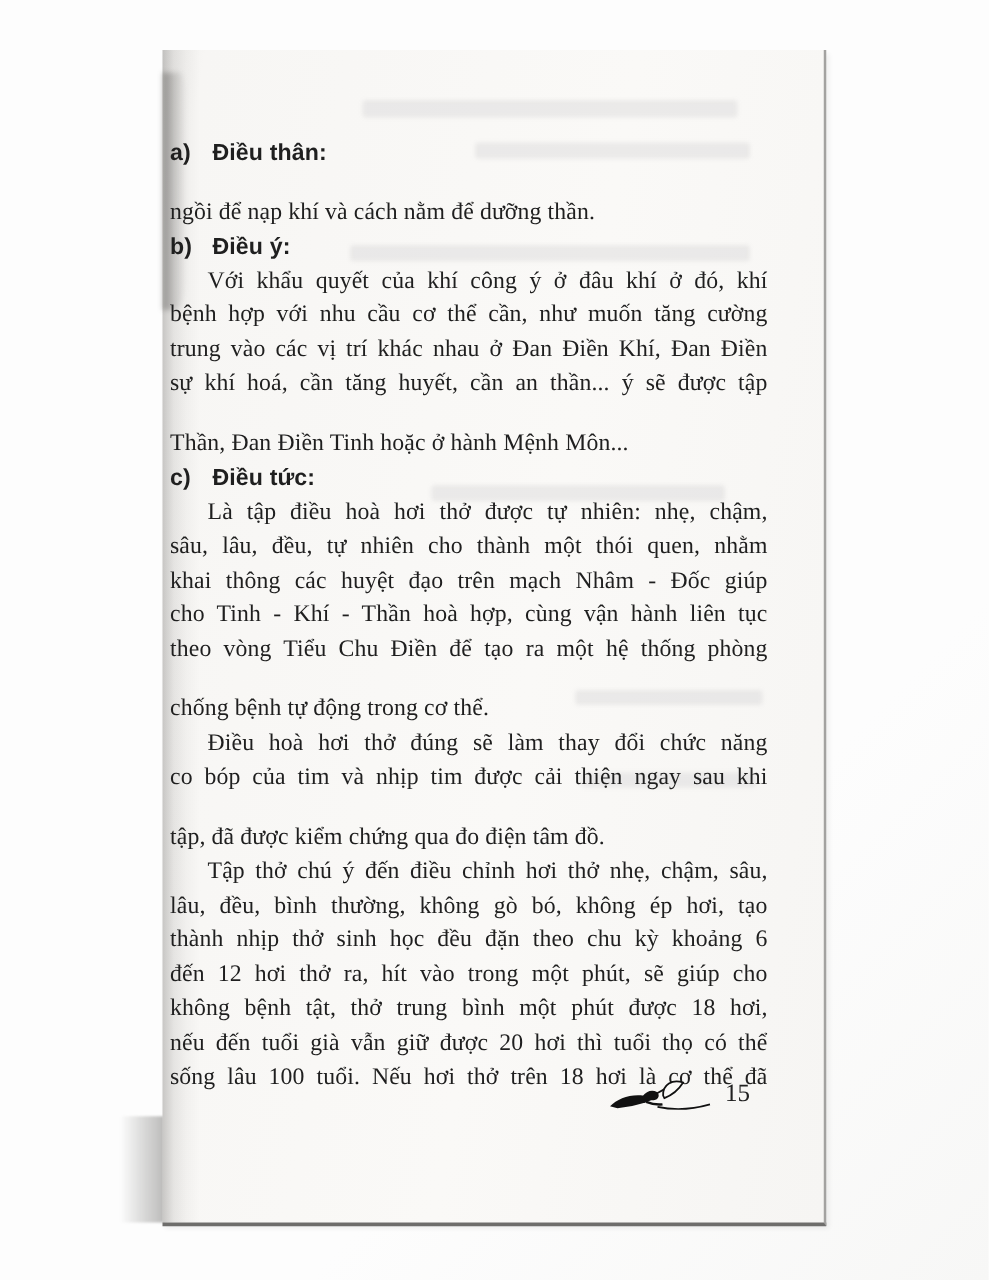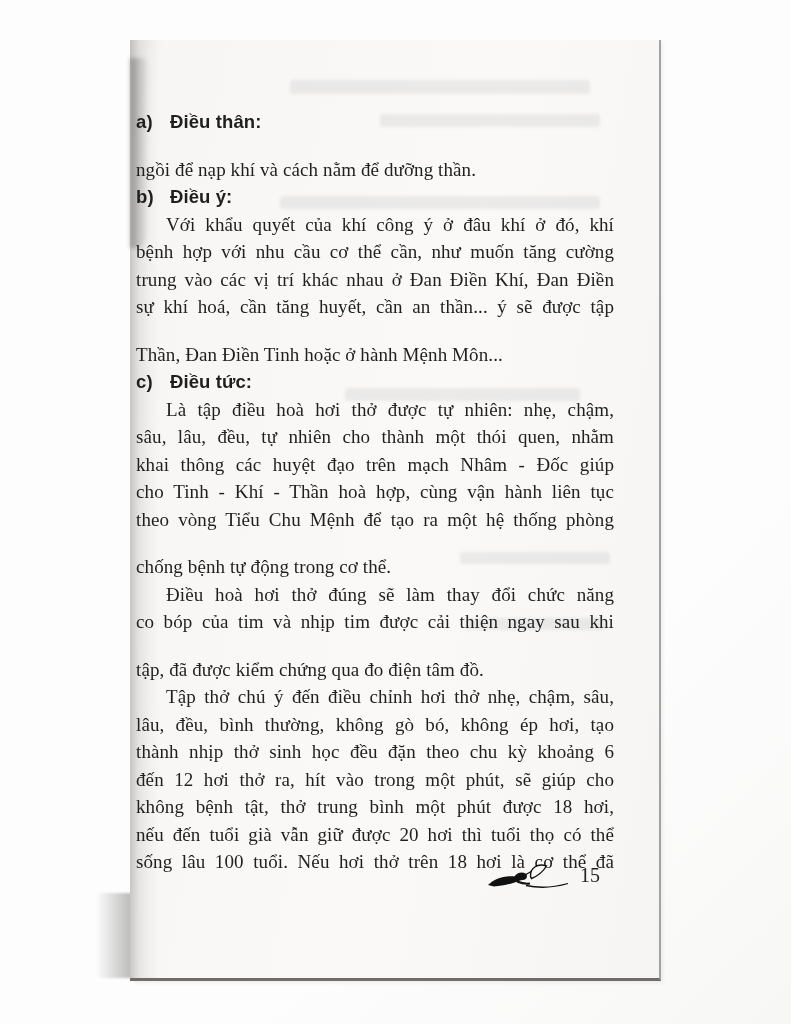--- a/index.html
+++ b/index.html
@@ -99,21 +99,21 @@
         </div>
         <div class="h-row">
           <span class="h-marker">c)</span>
           <span>Điều tức:</span>
         </div>
         <div>
           <div class="line indent">Là tập điều hoà hơi thở được tự nhiên: nhẹ, chậm,</div>
           <div class="line">sâu, lâu, đều, tự nhiên cho thành một thói quen, nhằm</div>
           <div class="line">khai thông các huyệt đạo trên mạch Nhâm - Đốc giúp</div>
           <div class="line">cho Tinh - Khí - Thần hoà hợp, cùng vận hành liên tục</div>
-          <div class="line">theo vòng Tiểu Chu Mệnh để tạo ra một hệ thống phòng</div>
+          <div class="line">theo vòng Tiểu Chu Điền để tạo ra một hệ thống phòng</div>
           <div class="line endline">chống bệnh tự động trong cơ thể.</div>
         </div>
         <div>
           <div class="line indent">Điều hoà hơi thở đúng sẽ làm thay đổi chức năng</div>
           <div class="line">co bóp của tim và nhịp tim được cải thiện ngay sau khi</div>
           <div class="line endline">tập, đã được kiểm chứng qua đo điện tâm đồ.</div>
         </div>
         <div>
           <div class="line indent">Tập thở chú ý đến điều chỉnh hơi thở nhẹ, chậm, sâu,</div>
           <div class="line">lâu, đều, bình thường, không gò bó, không ép hơi, tạo</div>

